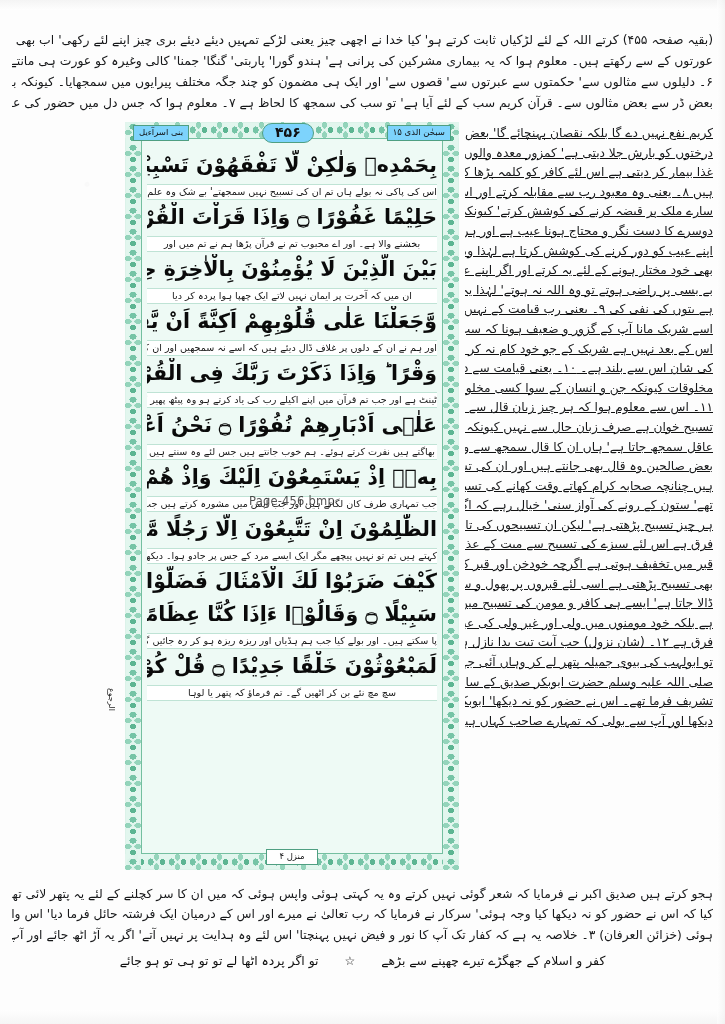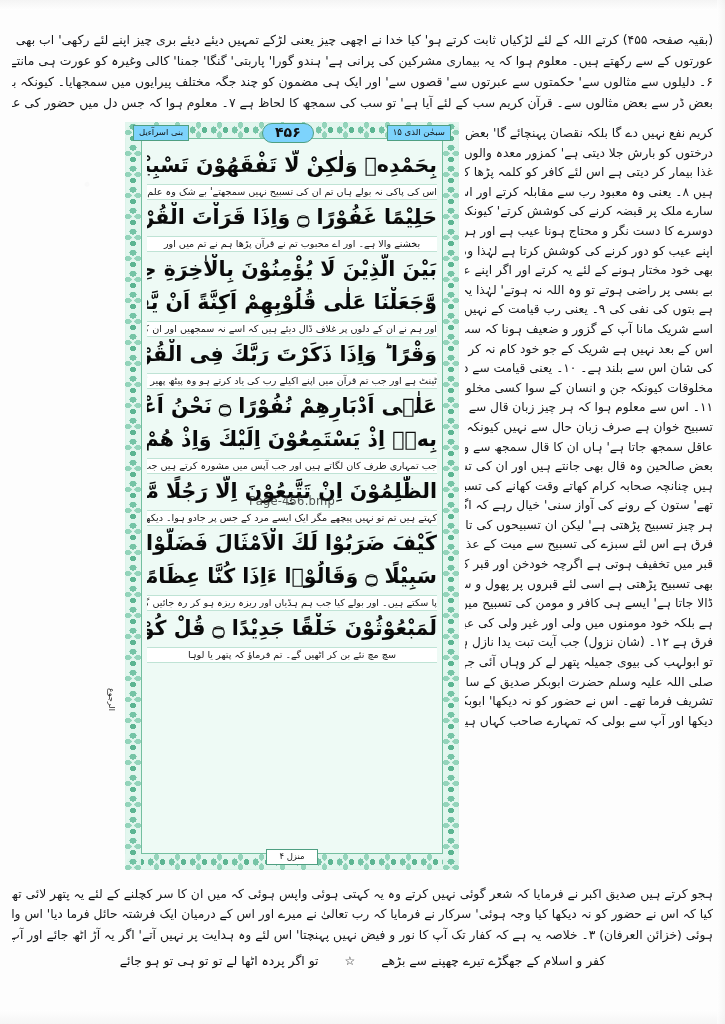--- a/index.html
+++ b/index.html
@@ -60,20 +60,21 @@
     direction: rtl;
   }
 
   .side-commentary {
     width: 258px;
     flex: 0 0 258px;
     padding-top: 2px;
     padding-right: 4px;
     padding-left: 6px;
     direction: rtl;
+    text-decoration: underline;
   }
   .side-commentary .urdu-line {
     font-size: 12.2px;
     line-height: 19.6px;
     white-space: nowrap;
   }
 
   .left-margin {
     flex: 1 1 auto;
     min-width: 0;
@@ -347,25 +348,27 @@
         <div class="hdr-cell hdr-page">۴۵۶</div>
         <div class="hdr-cell">بنی اسرآءیل</div>
       </div>
 
       <div class="verse-scroll">
         <div class="ayah-line">بِحَمْدِهٖ وَلٰكِنْ لَّا تَفْقَهُوْنَ تَسْبِيْحَهُمْ ؕ اِنَّهٗ كَانَ</div>
         <div class="trans-line">اس کی پاکی نہ بولے ہاں تم ان کی تسبیح نہیں سمجھتے' بے شک وہ علم والا</div>
         <div class="ayah-line">حَلِيْمًا غَفُوْرًا ۝ وَاِذَا قَرَاْتَ الْقُرْاٰنَ جَعَلْنَا بَيْنَكَ وَ</div>
         <div class="trans-line">بخشنے والا ہے۔ اور اے محبوب تم نے قرآن پڑھا ہم نے تم میں اور</div>
         <div class="ayah-line">بَيْنَ الَّذِيْنَ لَا يُؤْمِنُوْنَ بِالْاٰخِرَةِ حِجَابًا مَّسْتُوْرًا ۝</div>
+        <div class="trans-line">ان میں کہ آخرت پر ایمان نہیں لاتے ایک چھپا ہوا پردہ کر دیا</div>
         <div class="ayah-line">وَّجَعَلْنَا عَلٰى قُلُوْبِهِمْ اَكِنَّةً اَنْ يَّفْقَهُوْهُ وَفِيْۤ اٰذَانِهِمْ</div>
         <div class="trans-line">اور ہم نے ان کے دلوں پر غلاف ڈال دیئے ہیں کہ اسے نہ سمجھیں اور ان کے کانوں میں</div>
         <div class="ayah-line">وَقْرًا ؕ وَاِذَا ذَكَرْتَ رَبَّكَ فِى الْقُرْاٰنِ وَحْدَهٗ وَلَّوْا</div>
         <div class="trans-line">ٹینٹ ہے اور جب تم قرآن میں اپنے اکیلے رب کی یاد کرتے ہو وہ پیٹھ پھیر کر</div>
         <div class="ayah-line">عَلٰۤى اَدْبَارِهِمْ نُفُوْرًا ۝ نَحْنُ اَعْلَمُ بِمَا يَسْتَمِعُوْنَ</div>
+        <div class="trans-line">بھاگتے ہیں نفرت کرتے ہوئے۔ ہم خوب جانتے ہیں جس لئے وہ سنتے ہیں</div>
         <div class="ayah-line">بِهٖۤ اِذْ يَسْتَمِعُوْنَ اِلَيْكَ وَاِذْ هُمْ نَجْوٰۤى اِذْ يَقُوْلُ</div>
         <div class="trans-line">جب تمہاری طرف کان لگاتے ہیں اور جب آپس میں مشورہ کرتے ہیں جب کہ یہ ظالم</div>
         <div class="ayah-line">الظّٰلِمُوْنَ اِنْ تَتَّبِعُوْنَ اِلَّا رَجُلًا مَّسْحُوْرًا ۝ اُنْظُرْ</div>
         <div class="trans-line">کہتے ہیں تم تو نہیں پیچھے مگر ایک ایسے مرد کے جس پر جادو ہوا۔ دیکھو</div>
         <div class="ayah-line">كَيْفَ ضَرَبُوْا لَكَ الْاَمْثَالَ فَضَلُّوْا فَلَا يَسْتَطِيْعُوْنَ</div>
         <div class="ayah-line">سَبِيْلًا ۝ وَقَالُوْۤا ءَاِذَا كُنَّا عِظَامًا وَّرُفَاتًا ءَاِنَّا</div>
         <div class="trans-line">پا سکتے ہیں۔ اور بولے کیا جب ہم ہڈیاں اور ریزہ ریزہ ہو کر رہ جائیں گے کیا</div>
         <div class="ayah-line">لَمَبْعُوْثُوْنَ خَلْقًا جَدِيْدًا ۝ قُلْ كُوْنُوْا حِجَارَةً</div>
         <div class="trans-line">سچ مچ نئے بن کر اٹھیں گے۔ تم فرماؤ کہ پتھر یا لوہا</div>
       </div>

